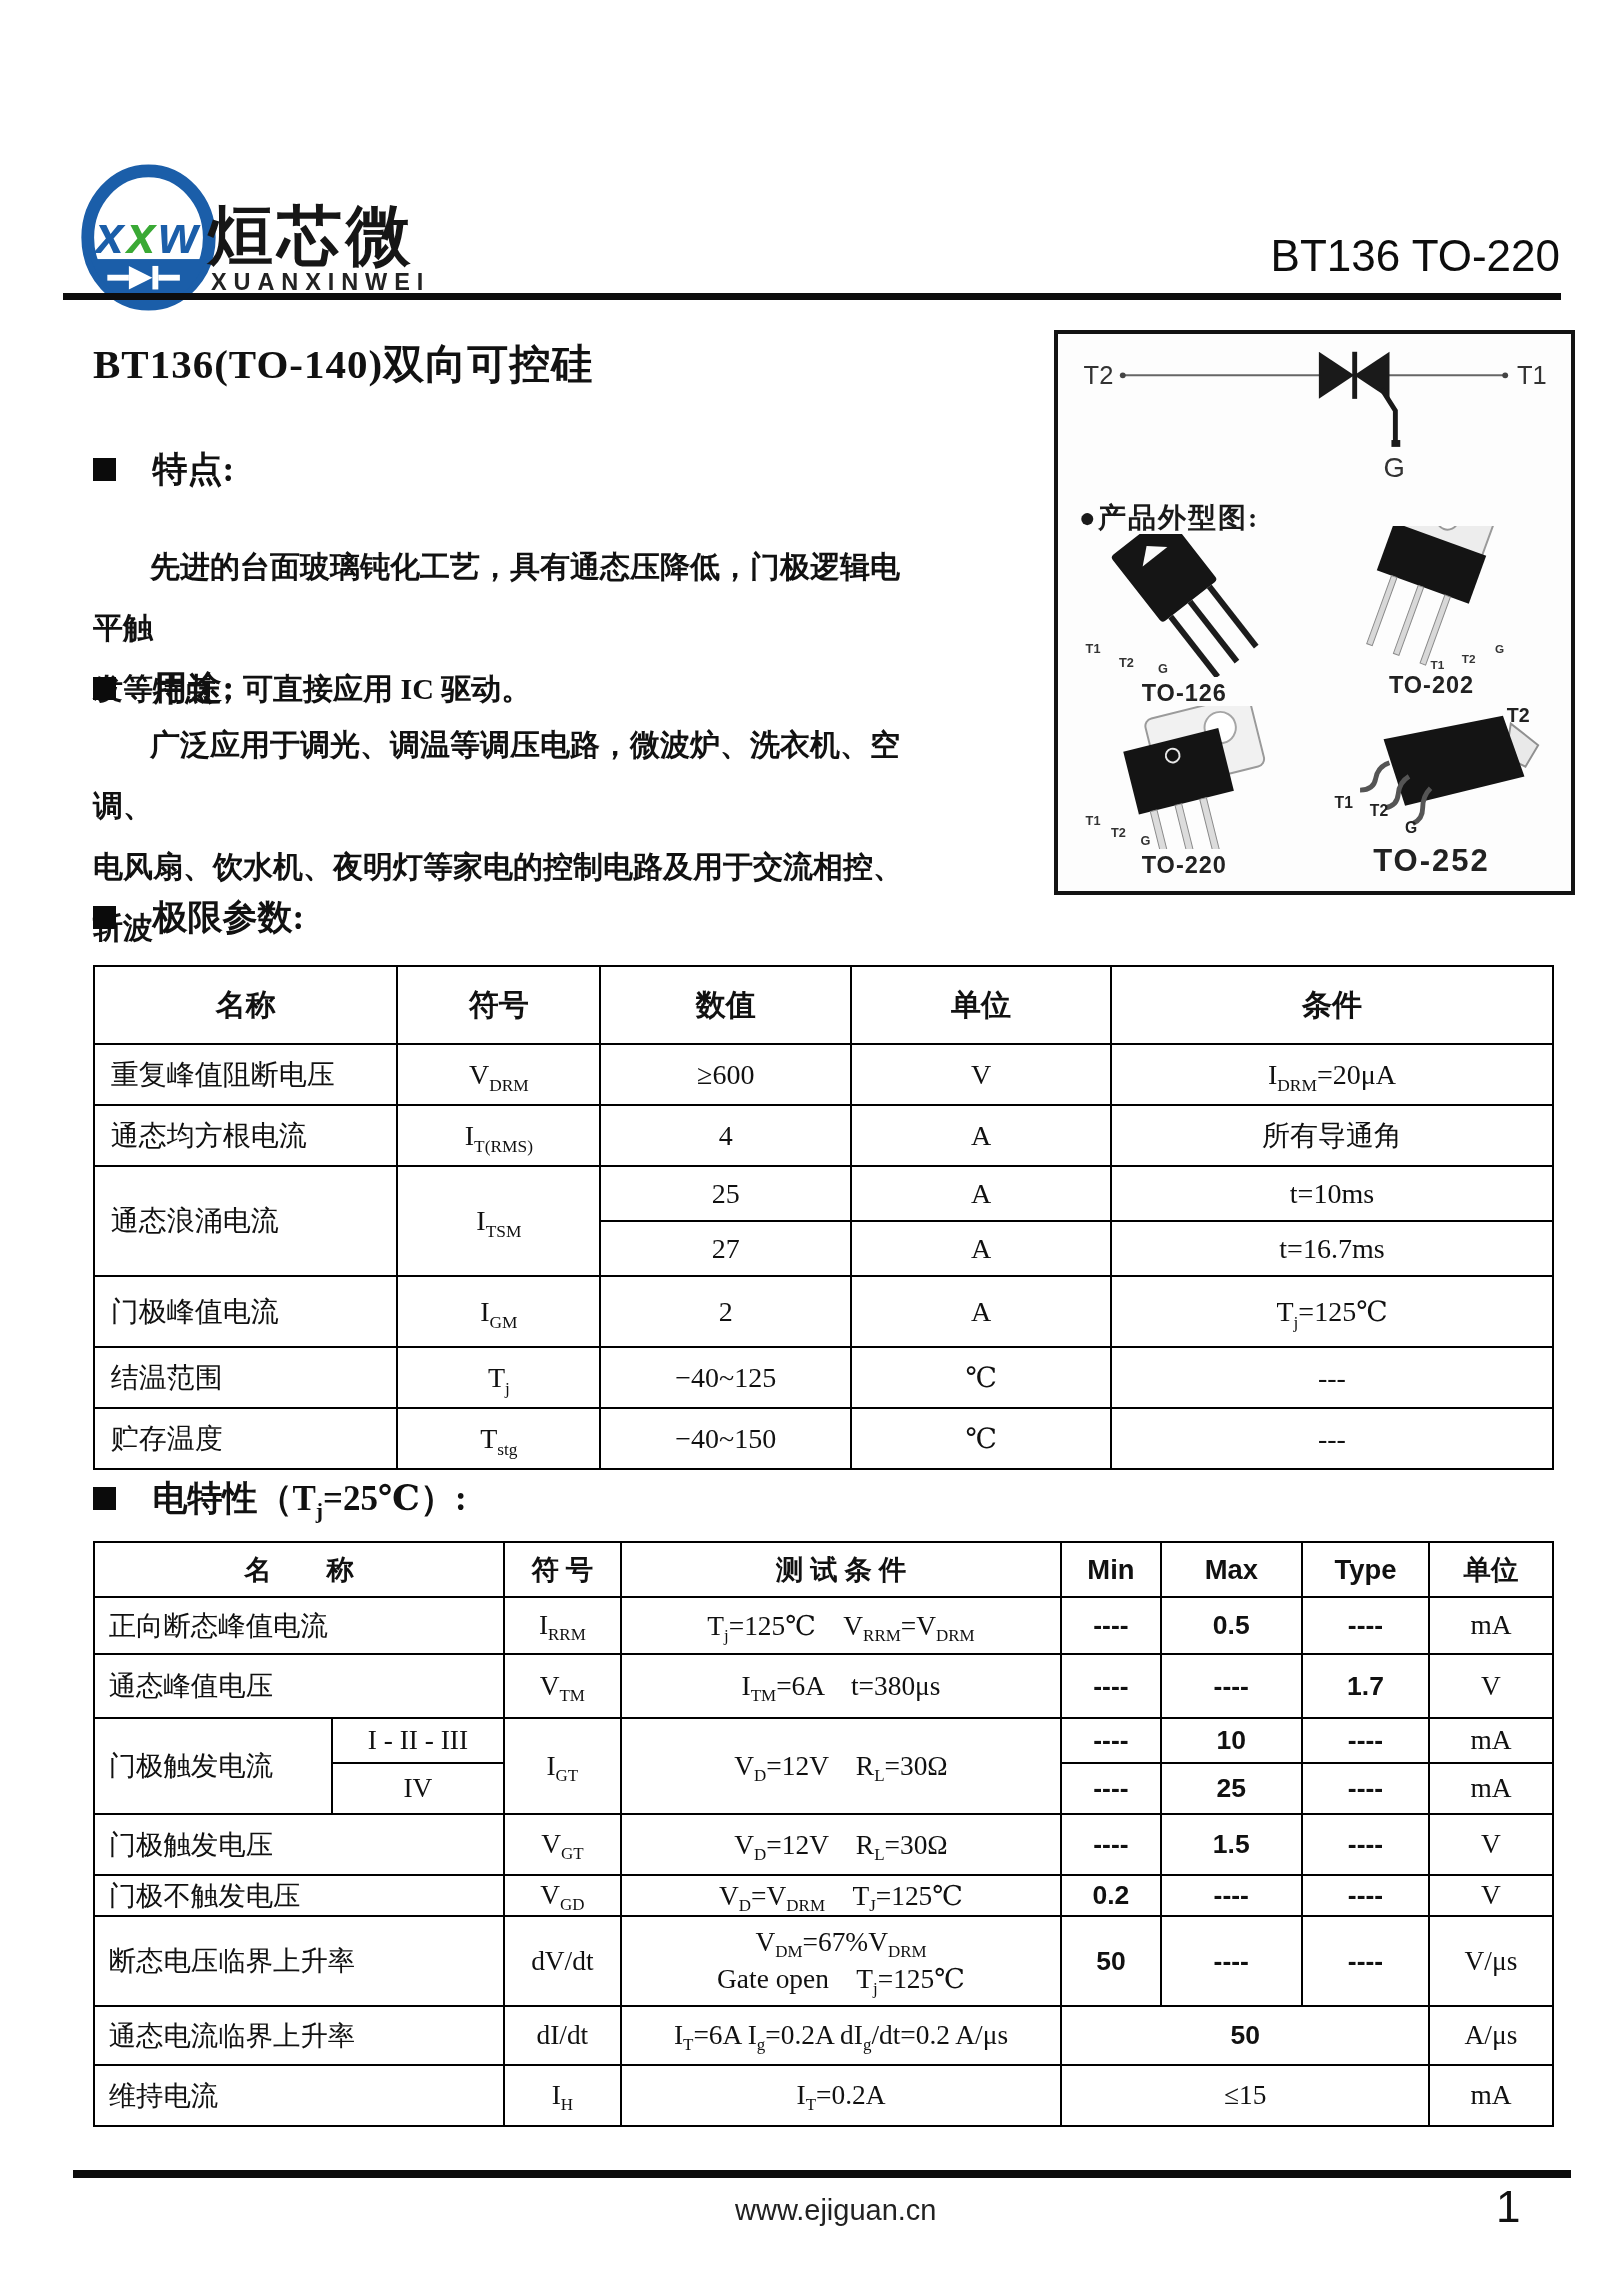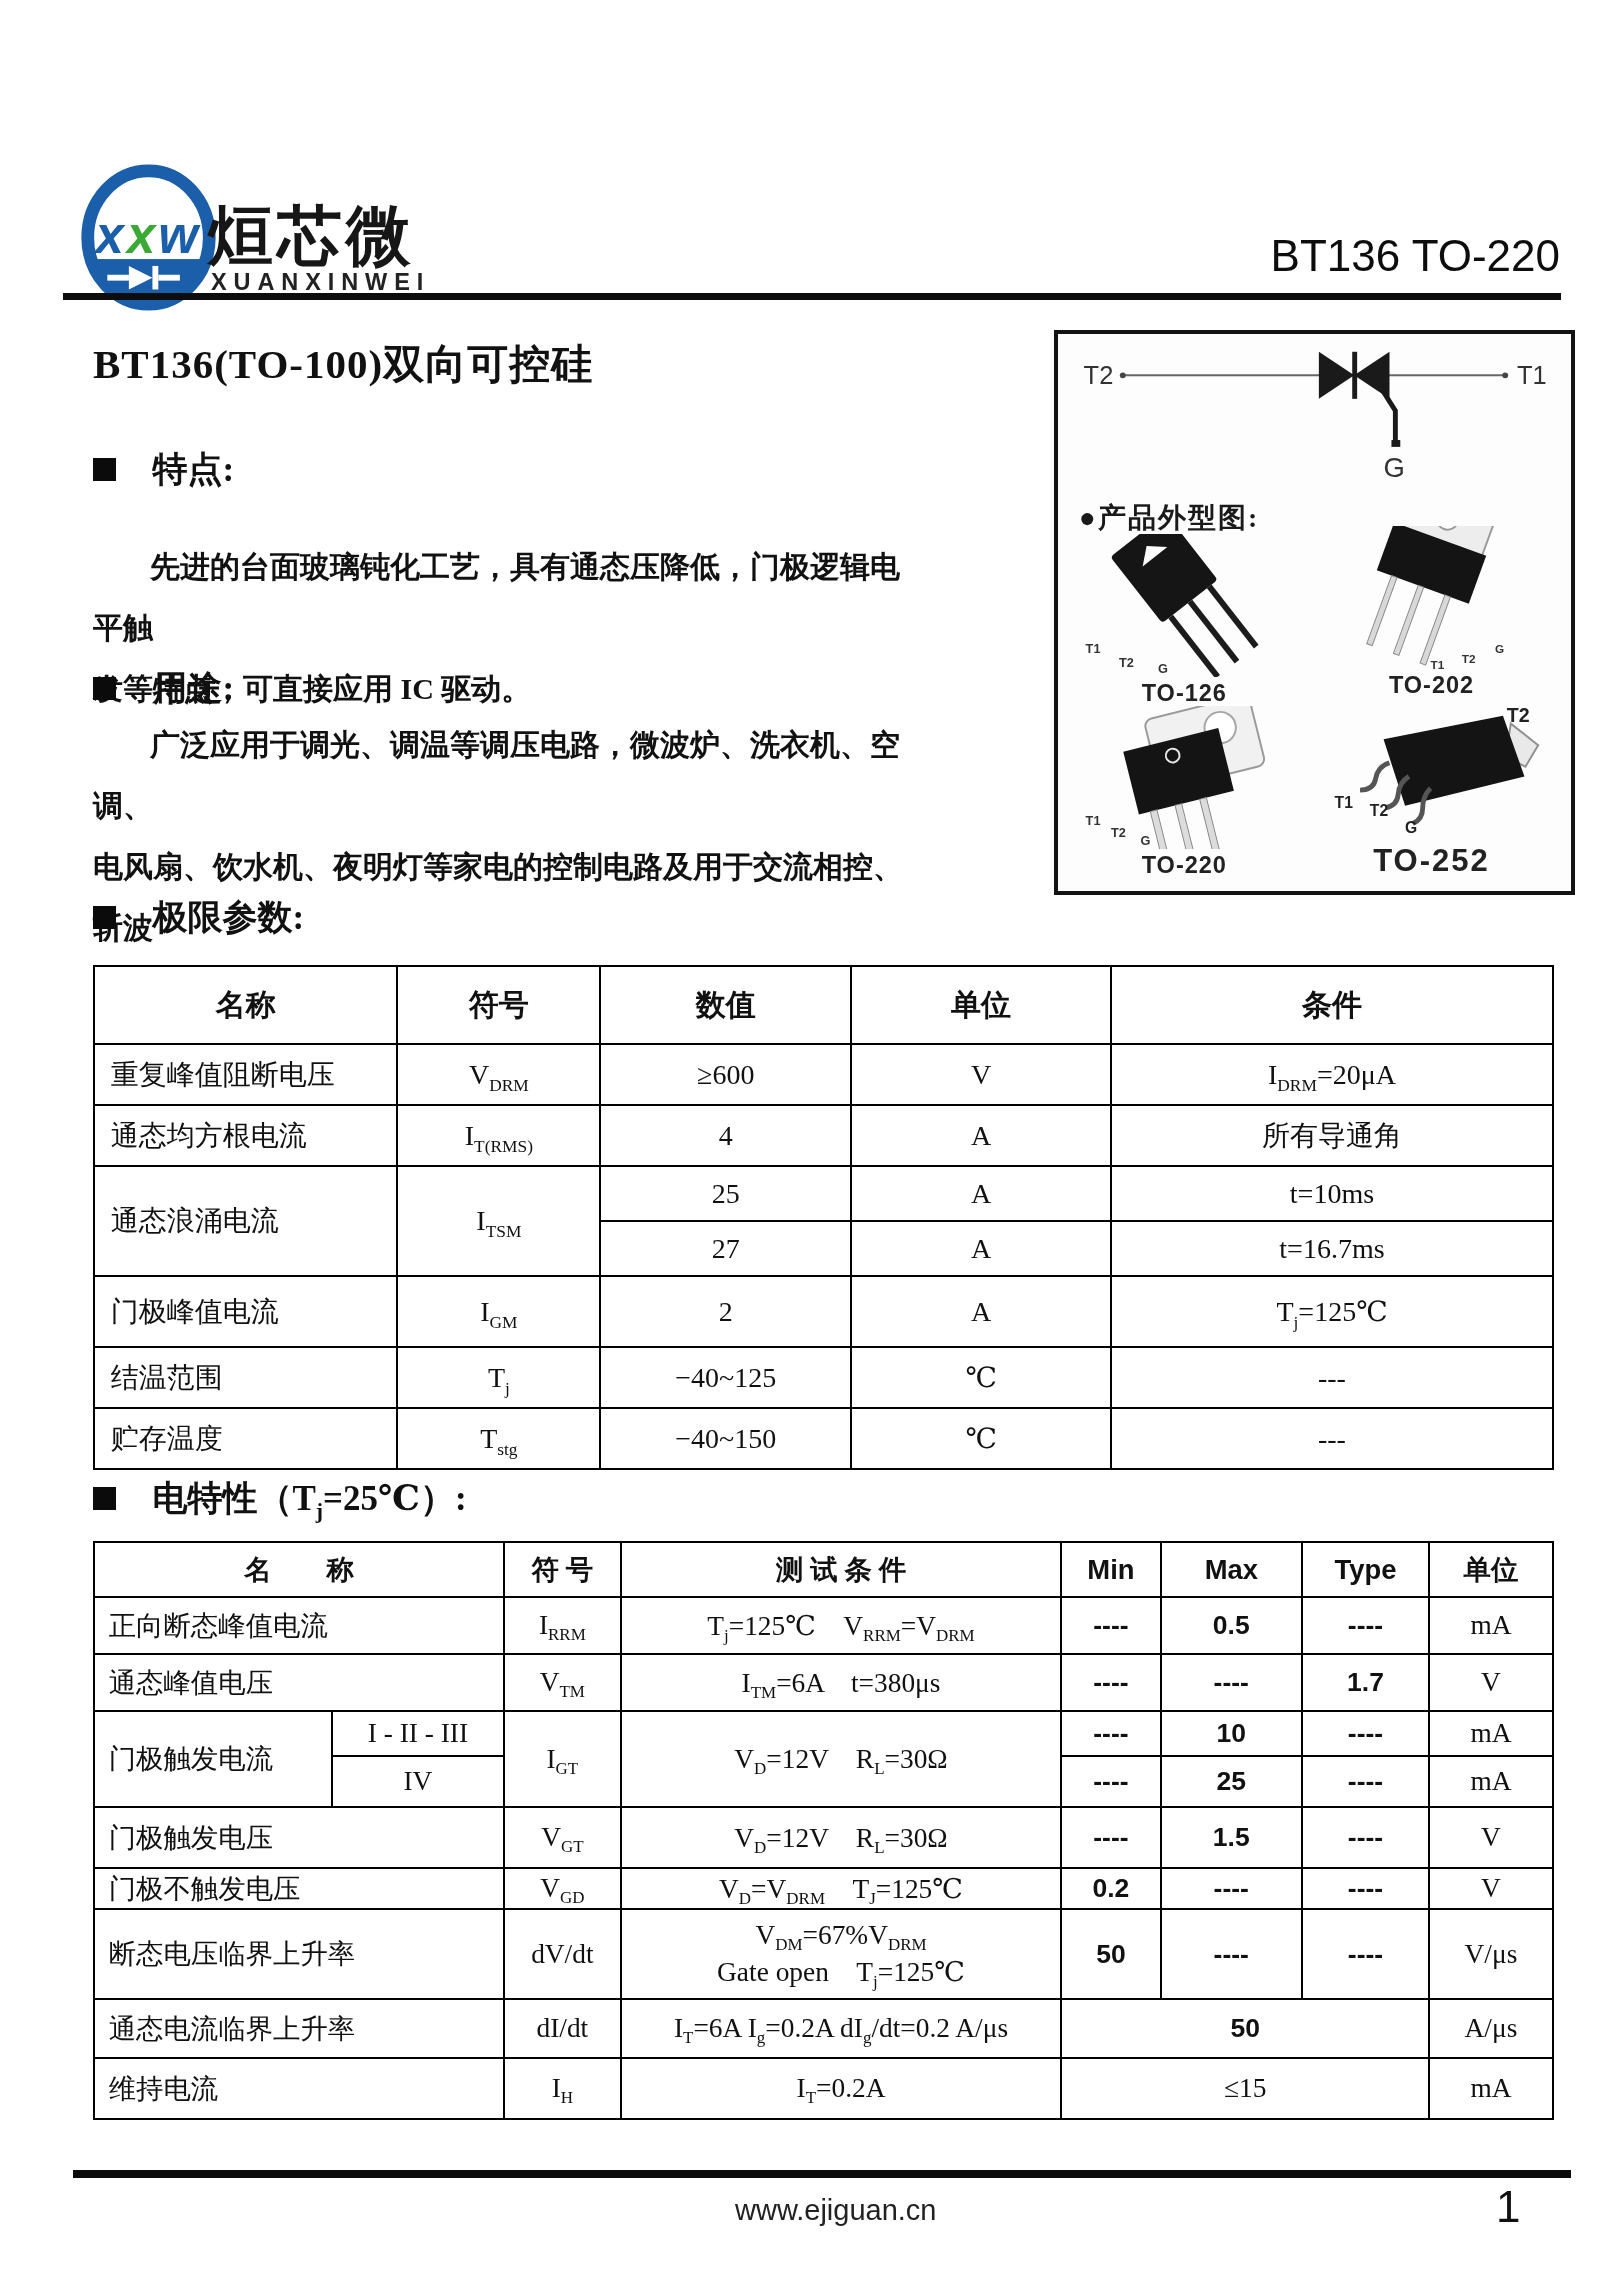--- a/index.html
+++ b/index.html
@@ -73,21 +73,21 @@
         <rect x="80" y="105" width="6" height="24" fill="#fff"></rect>
         <rect x="86" y="114" width="22" height="6" fill="#fff"></rect>
       </g>
     </svg>
   </div>
   <div class="brand-cn">烜芯微</div>
   <div class="brand-en">XUANXINWEI</div>
   <div class="part-no">BT136 TO-220</div>
   <div class="header-rule"></div>
 
-  <div class="doc-title">BT136(TO-100)双向可控硅</div>
+  <div class="doc-title">BT136(TO-140)双向可控硅</div>
 
   <div class="pkg-box">
     <svg class="schem" width="503" height="157" viewBox="0 0 513 160">
       <line x1="62" y1="38" x2="452" y2="38" stroke="#666" stroke-width="2"></line>
       <circle cx="62" cy="38" r="3" fill="#444"></circle>
       <circle cx="452" cy="38" r="3" fill="#444"></circle>
       <polygon points="262,14 262,62 298,38" fill="#1a1a1a"></polygon>
       <rect x="296" y="14" width="5" height="48" fill="#1a1a1a"></rect>
       <polygon points="334,14 334,62 298,38" fill="#1a1a1a"></polygon>
       <path d="M326,52 L340,74 L340,106" stroke="#1a1a1a" stroke-width="5" fill="none"></path>
@@ -283,21 +283,21 @@
     </tr>
     <tr style="height:57px;">
       <td class="cname" colspan="2">正向断态峰值电流</td>
       <td>I<sub>RRM</sub></td>
       <td>T<sub>j</sub>=125℃　V<sub>RRM</sub>=V<sub>DRM</sub></td>
       <td class="num">----</td>
       <td class="num">0.5</td>
       <td class="num">----</td>
       <td>mA</td>
     </tr>
-    <tr style="height:57px;">
+    <tr style="height:64px;">
       <td class="cname" colspan="2">通态峰值电压</td>
       <td>V<sub>TM</sub></td>
       <td>I<sub>TM</sub>=6A　t=380μs</td>
       <td class="num">----</td>
       <td class="num">----</td>
       <td class="num">1.7</td>
       <td>V</td>
     </tr>
     <tr style="height:45px;">
       <td class="cname" rowspan="2">门极触发电流</td>

